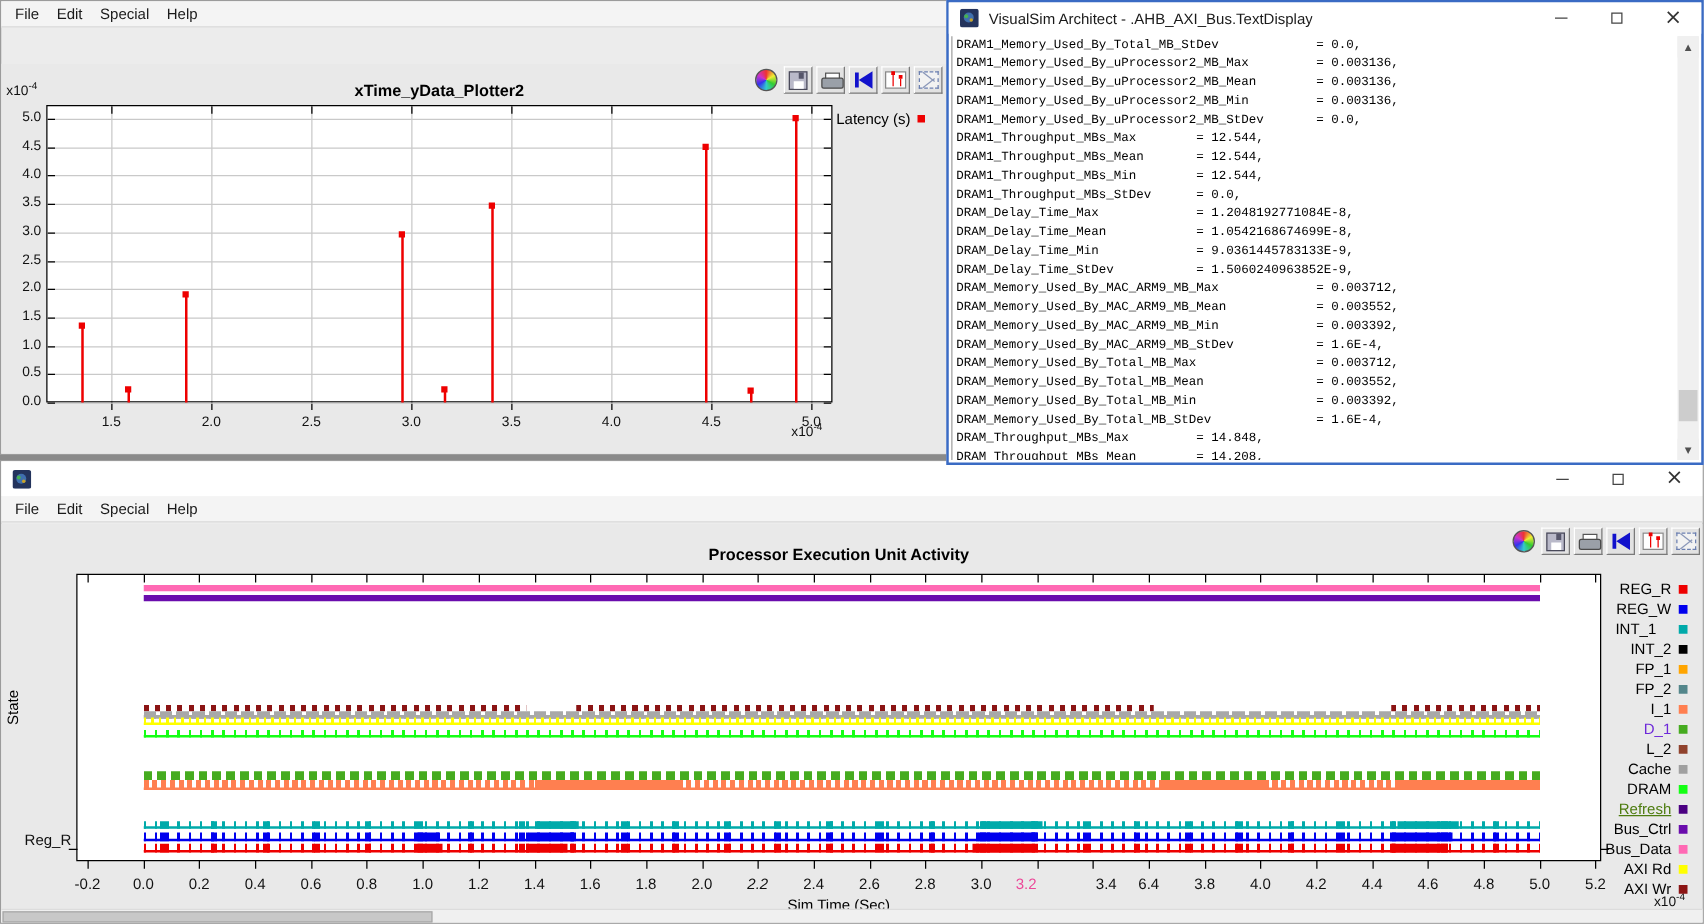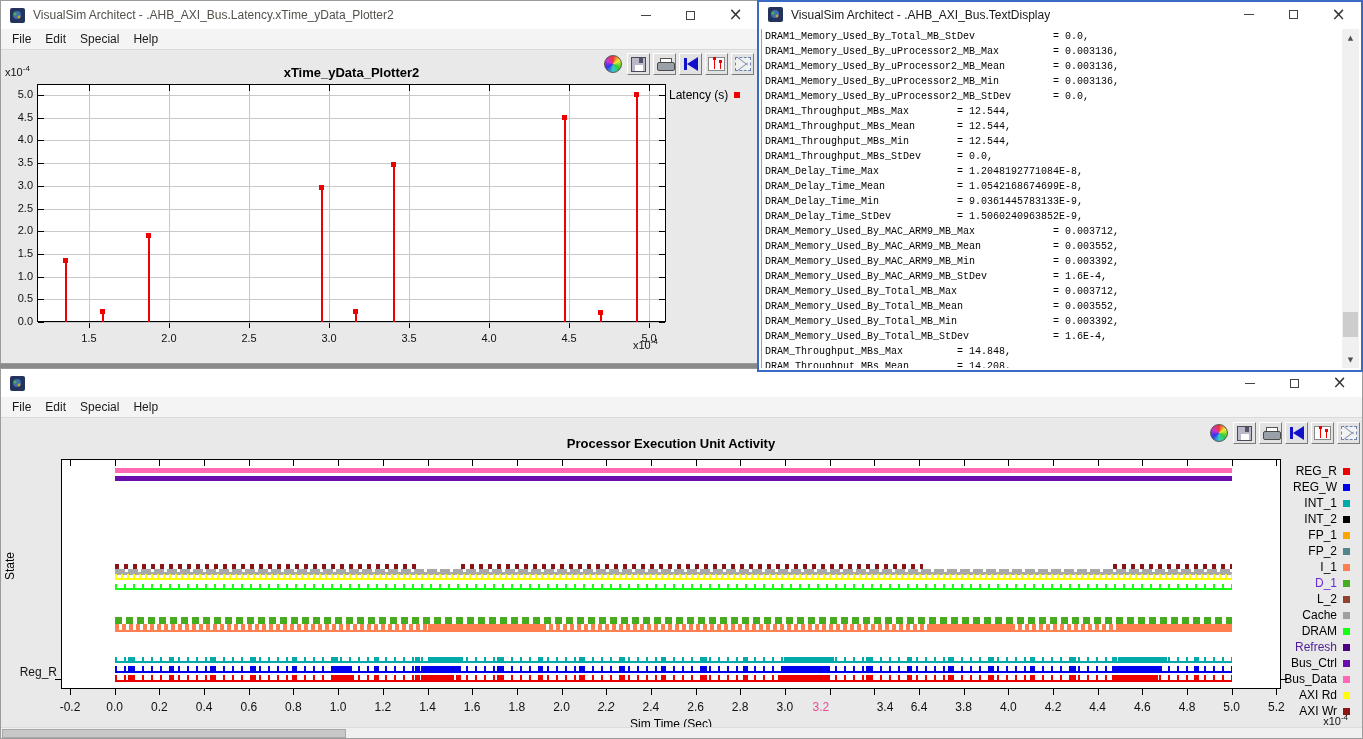--- a/index.html
+++ b/index.html
@@ -72,40 +72,20 @@
   .sarrow { position:absolute; left:0; width:17px; height:17px; display:flex; align-items:center; justify-content:center;
     font-size:7px; color:#505050; background:#f0f0f0; font-family:"DejaVu Sans",sans-serif; }
   .sthumb { position:absolute; left:1px; width:15px; background:#cdcdcd; }
   .hscroll { position:absolute; left:0; right:0; bottom:0; height:11px; background:#f0f0f0; border-top:1px solid #dcdcdc; }
   .hthumb { position:absolute; left:1px; top:1px; height:9px; background:#c8c8c8; border:1px solid #a8a8a8; }
 </style>
 </head>
 <body>
 
 <div class="win" style="left:0;top:0;width:759px;height:364px;z-index:1;">
-  <div class="titlebar">
-    <svg class="appicon" viewBox="0 0 15 15">
-      <rect width="15" height="15" rx="2" fill="#23335c"></rect>
-        <circle cx="7" cy="7" r="4" fill="#3f6fae"></circle>
-      <circle cx="5" cy="6" r="1.6" fill="#46b050"></circle>
-        <circle cx="9" cy="9" r="1.4" fill="#c9a227"></circle>
-    </svg>
-    <span class="wtitle">VisualSim Architect - .AHB_AXI_Bus.Latency.xTime_yData_Plotter2</span>
-    <div class="winbtns">
-      <div class="wbtn">
-          <div class="glyph-min"></div>
-        </div>
-      <div class="wbtn">
-          <div class="glyph-max"></div>
-        </div>
-      <div class="wbtn">
-          <span class="glyph-close"></span>
-        </div>
-    </div>
-  </div>
   <div class="menubar">
     <span class="mitem">File</span>
     <span class="mitem">Edit</span>
     <span class="mitem">Special</span>
     <span class="mitem">Help</span>
   </div>
   <div class="content" style="top:50px;">
     <div class="toolbar" style="top:2px;right:4px;">
       <div class="tbtn flat">
           <div class="wheel"></div>
@@ -422,21 +402,21 @@
       <div class="hthumb" style="width:344px;"></div>
     </div>
   <div style="position: absolute; right: 12px; top: 46px; height: 12px; display: flex; align-items: center; gap: 6px; font-size: 12px; color: rgb(0, 0, 0);">
         <span>REG_R</span>
         <span class="sq" style="background: rgb(238, 0, 0);"></span>
       </div>
       <div style="position: absolute; right: 12px; top: 62px; height: 12px; display: flex; align-items: center; gap: 6px; font-size: 12px; color: rgb(0, 0, 0);">
         <span>REG_W</span>
         <span class="sq" style="background: rgb(0, 0, 238);"></span>
       </div>
-      <div style="position: absolute; right: 12px; top: 78px; height: 12px; display: flex; align-items: center; gap: 6px; font-size: 12px; color: rgb(0, 0, 0);">
+      <div style="position: absolute; right: 12px; top: 78px; height: 12px; display: flex; align-items: center; gap: 18px; font-size: 12px; color: rgb(0, 0, 0);">
         <span>INT_1</span>
         <span class="sq" style="background: rgb(0, 170, 170);"></span>
       </div>
       <div style="position: absolute; right: 12px; top: 94px; height: 12px; display: flex; align-items: center; gap: 6px; font-size: 12px; color: rgb(0, 0, 0);">
         <span>INT_2</span>
         <span class="sq" style="background: rgb(0, 0, 0);"></span>
       </div>
       <div style="position: absolute; right: 12px; top: 110px; height: 12px; display: flex; align-items: center; gap: 6px; font-size: 12px; color: rgb(0, 0, 0);">
         <span>FP_1</span>
         <span class="sq" style="background: rgb(255, 165, 0);"></span>
@@ -458,21 +438,21 @@
         <span class="sq" style="background: rgb(144, 66, 45);"></span>
       </div>
       <div style="position: absolute; right: 12px; top: 190px; height: 12px; display: flex; align-items: center; gap: 6px; font-size: 12px; color: rgb(0, 0, 0);">
         <span>Cache</span>
         <span class="sq" style="background: rgb(160, 160, 160);"></span>
       </div>
       <div style="position: absolute; right: 12px; top: 206px; height: 12px; display: flex; align-items: center; gap: 6px; font-size: 12px; color: rgb(0, 0, 0);">
         <span>DRAM</span>
         <span class="sq" style="background: rgb(20, 255, 20);"></span>
       </div>
-      <div style="position: absolute; right: 12px; top: 222px; height: 12px; display: flex; align-items: center; gap: 6px; font-size: 12px; color: #4c1d95;">
+      <div style="position: absolute; right: 12px; top: 222px; height: 12px; display: flex; align-items: center; gap: 6px; font-size: 12px; color: #4d7c0f; text-decoration: underline;">
         <span>Refresh</span>
         <span class="sq" style="background: rgb(75, 0, 130);"></span>
       </div>
       <div style="position: absolute; right: 12px; top: 238px; height: 12px; display: flex; align-items: center; gap: 6px; font-size: 12px; color: rgb(0, 0, 0);">
         <span>Bus_Ctrl</span>
         <span class="sq" style="background: rgb(106, 13, 173);"></span>
       </div>
       <div style="position: absolute; right: 12px; top: 254px; height: 12px; display: flex; align-items: center; gap: 6px; font-size: 12px; color: rgb(0, 0, 0);">
         <span>Bus_Data</span>
         <span class="sq" style="background: rgb(255, 105, 180);"></span>

